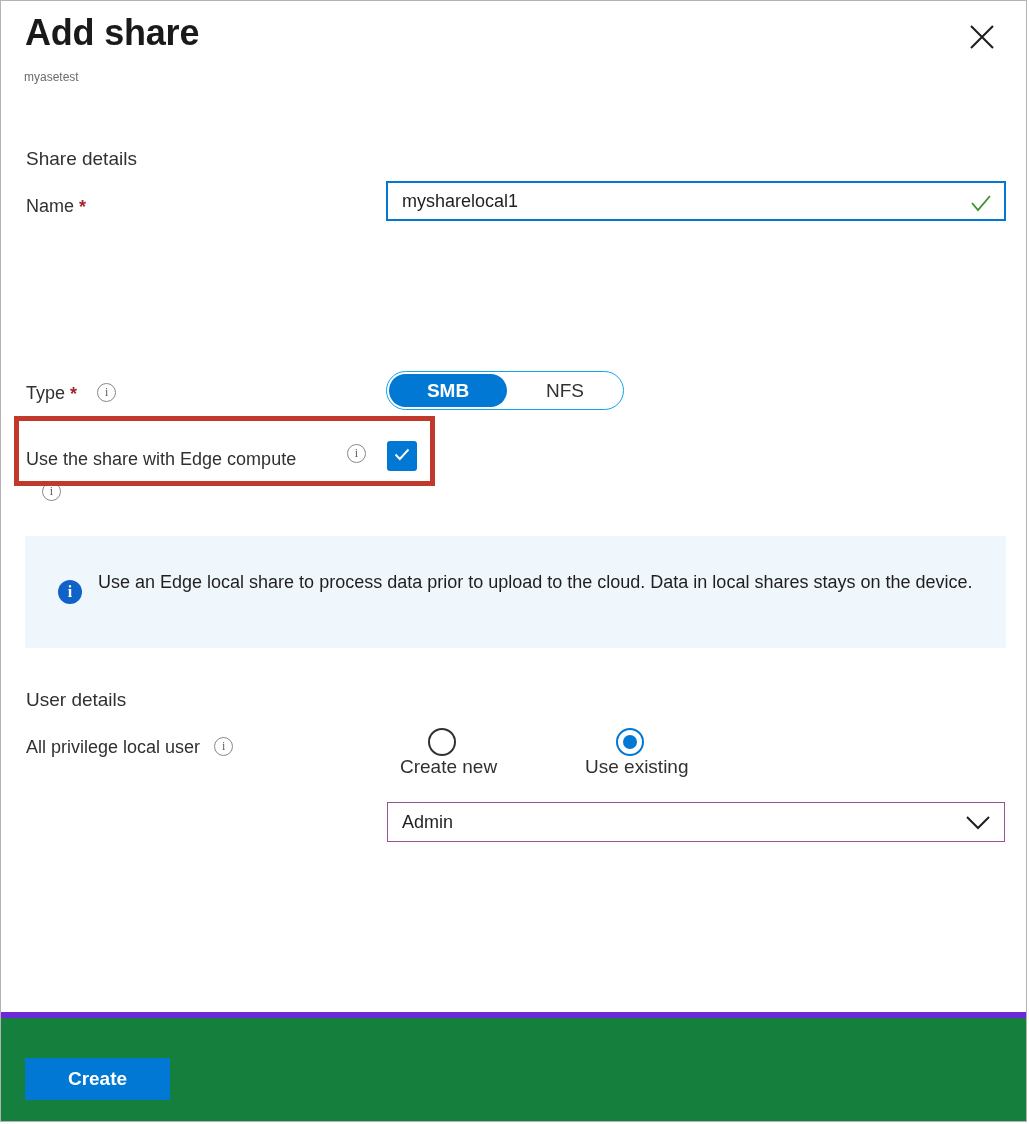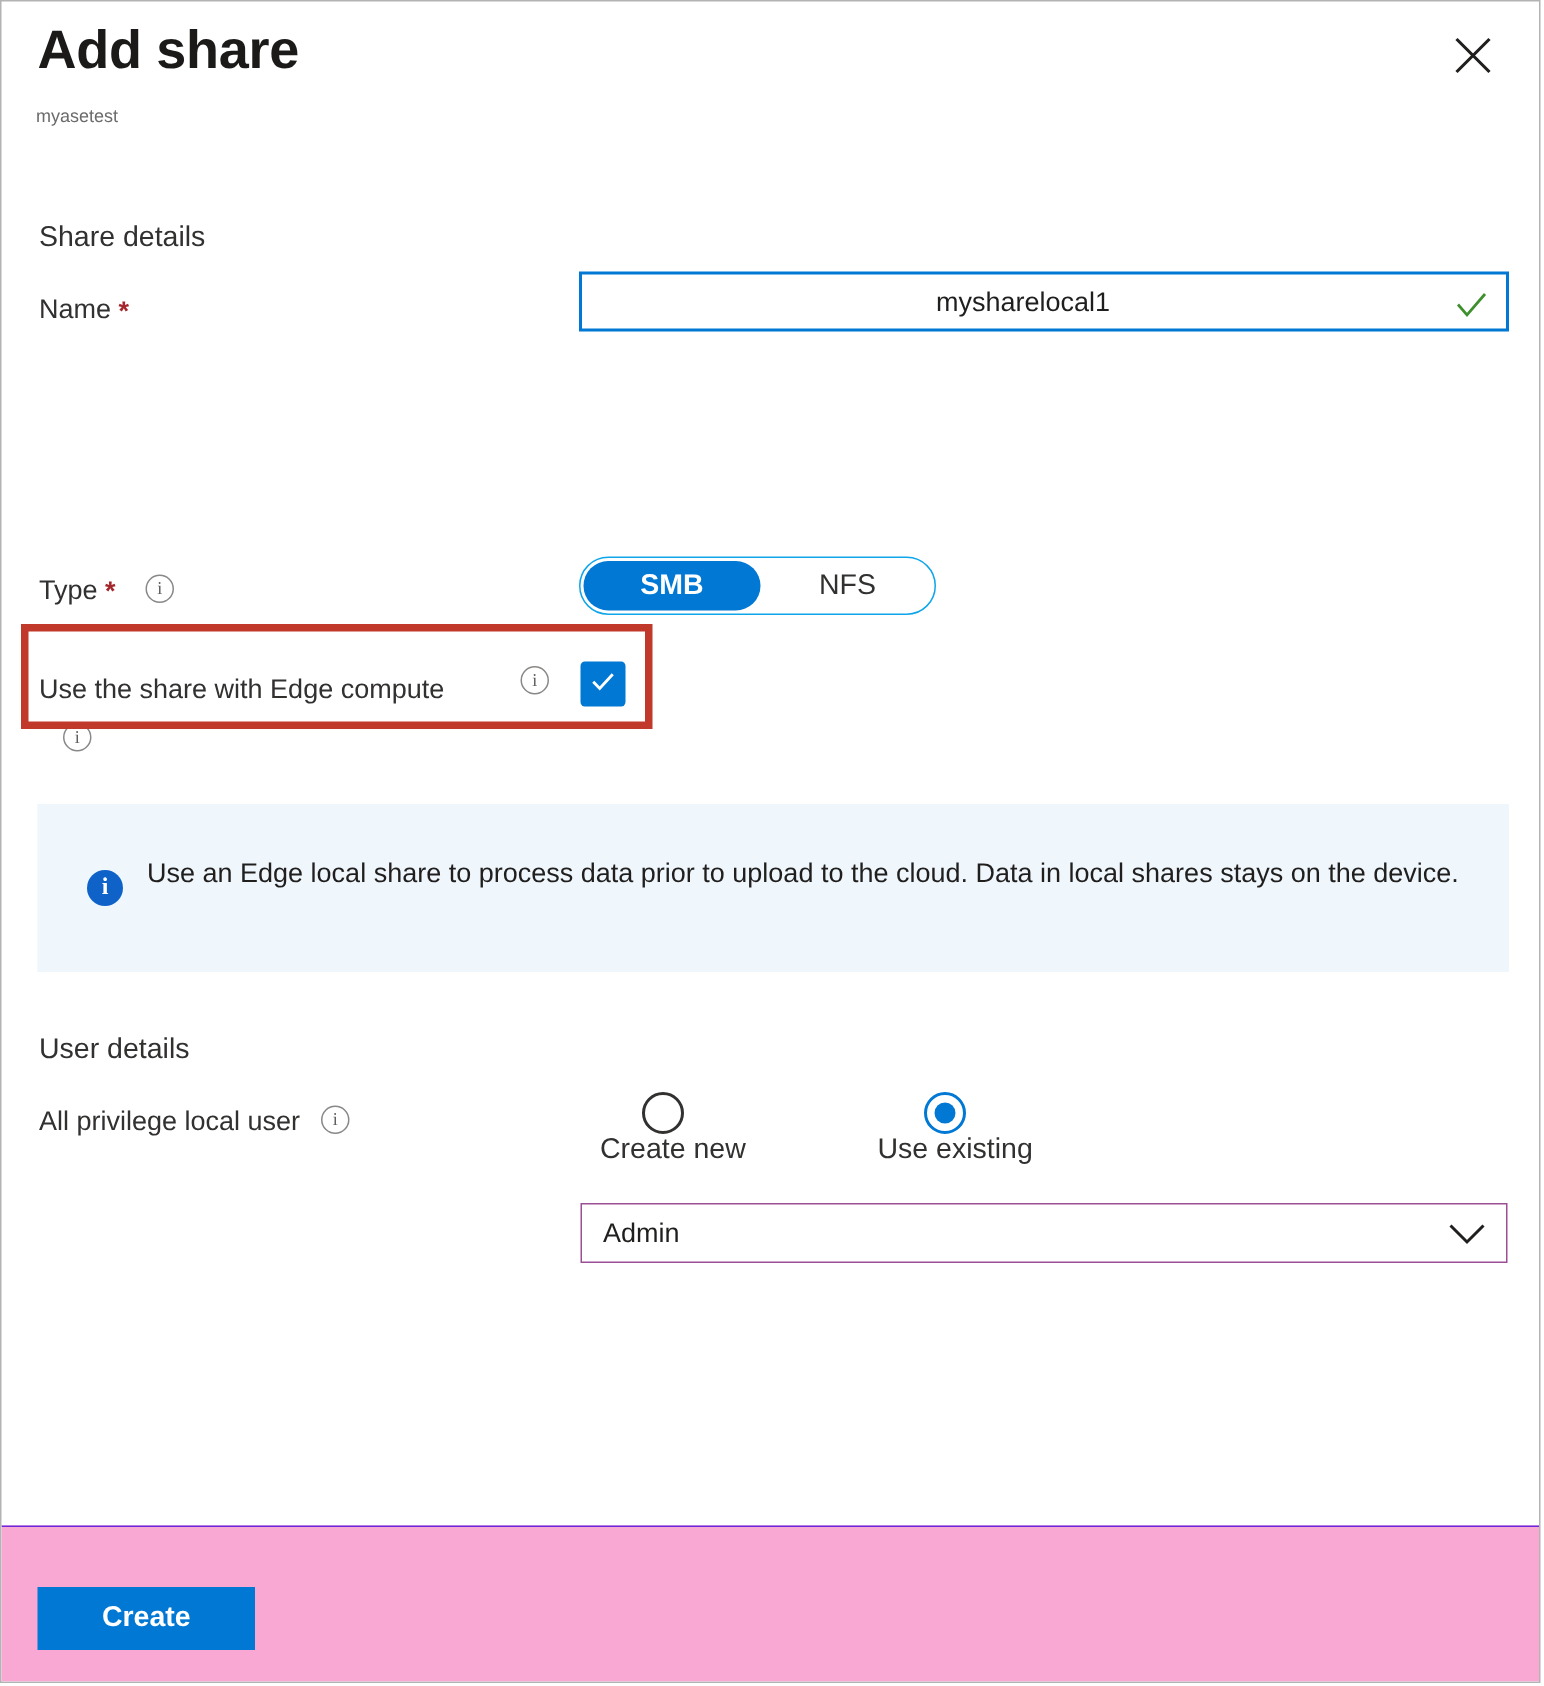--- a/index.html
+++ b/index.html
@@ -141,21 +141,20 @@
     height: 36px;
     line-height: 36px;
     border: none;
     outline: none;
     background: transparent;
     font-family: "Liberation Sans", sans-serif;
     font-size: 18px;
     color: #201f1e;
     padding: 0;
     width: calc(100% - 56px);
-    text-align: center;
   }
   .valid-check {
     position: absolute;
     right: 11px;
     top: 8px;
   }
 
   
   #row-type-label { top: 267px; }
   .toggle-group {
@@ -348,22 +347,22 @@
     right: 12px;
     top: 10px;
   }
 
   
   .footer {
     position: absolute;
     left: 0; right: 0;
     bottom: 0;
     height: 103px;
-    border-top: 1px solid #6d28d9;
-    background: #f9a8d4;
+    border-top: 6px solid #6d28d9;
+    background: #15803d;
     margin-top: 16px;
   }
   .create-btn {
     position: absolute;
     left: 24px;
     top: 40px;
     width: 145px;
     height: 42px;
     background: #0078d4;
     color: #ffffff;

